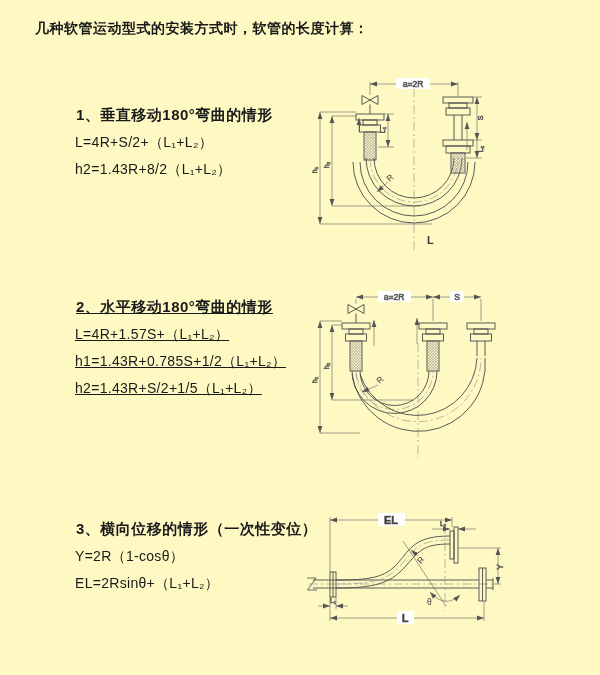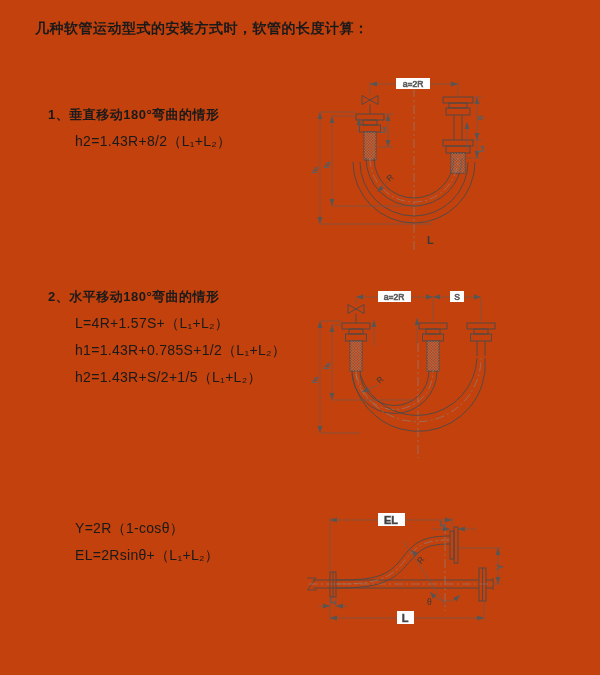--- a/index.html
+++ b/index.html
@@ -1,52 +1,54 @@
 <!DOCTYPE html>
 <html><head>
 <meta charset="utf-8">
 <style>
   html,body{margin:0;padding:0;}
   body{font-family:"Liberation Sans","DejaVu Sans",sans-serif;background:#ffffff;}
-  .page{position:relative;width:600px;height:675px;background:#c2410c;overflow:hidden;color:#1a1a1a;}
+  .page{position:relative;width:600px;height:675px;background:#fef9c3;overflow:hidden;color:#1a1a1a;}
   .title{position:absolute;left:35px;top:20px;font-size:14px;font-weight:bold;letter-spacing:0.5px;}
   .section{position:absolute;left:48px;}
-  .sec1{top:106px;} .sec2{top:288px;} .sec3{top:520px;}
-  .heading{font-size:13px;font-weight:bold;letter-spacing:0.5px;margin-bottom:9px;}
+  .sec1{top:106px;} .sec2{top:298px;text-decoration:underline;} .sec3{top:520px;}
+  .heading{font-size:15px;font-weight:bold;letter-spacing:0.5px;margin-bottom:9px;margin-left:28px;}
   .formula{font-size:14px;line-height:17px;margin-bottom:10px;padding-left:27px;letter-spacing:0.3px;}
   svg{position:absolute;}
   #d1{left:312px;top:70px;} #d2{left:312px;top:288px;} #d3{left:299px;top:505px;}
   svg text{fill:#3a3a3a;font-family:"Liberation Sans","DejaVu Sans",sans-serif;}
   .main{stroke:#4a4a4a;stroke-width:0.9;fill:none;}
   .dim{stroke:#606060;stroke-width:0.6;fill:none;}
   .cl{stroke:#8a8a8a;stroke-width:0.6;fill:none;stroke-dasharray:9 3 2 3;}
   .ah{fill:#555;stroke:none;}
   .lbl{font-size:7px;} .lblm{font-size:8.5px;} .lblL{font-size:11px;font-weight:bold;}
   .wbg{fill:#fefefe;stroke:none;}
 </style>
 </head>
 <body>
 
 <div class="page">
 
   <div class="title">几种软管运动型式的安装方式时，软管的长度计算：</div>
 
   <div class="section sec1">
     <div class="heading">1、垂直移动180°弯曲的情形</div>
+    <div class="formula">L=4R+S/2+（L₁+L₂）</div>
     <div class="formula">h2=1.43R+8/2（L₁+L₂）</div>
   </div>
 
   <div class="section sec2">
     <div class="heading">2、水平移动180°弯曲的情形</div>
     <div class="formula">L=4R+1.57S+（L₁+L₂）</div>
     <div class="formula">h1=1.43R+0.785S+1/2（L₁+L₂）</div>
     <div class="formula">h2=1.43R+S/2+1/5（L₁+L₂）</div>
   </div>
 
   <div class="section sec3">
+    <div class="heading">3、横向位移的情形（一次性变位）</div>
     <div class="formula">Y=2R（1-cosθ）</div>
     <div class="formula">EL=2Rsinθ+（L₁+L₂）</div>
   </div>
 
   <svg id="d1" width="276" height="190" viewBox="0 0 276 190">
     <defs>
         <path id="a1" d="M0 0 L-7 2.4 L-7 -2.4 Z"></path>
       </defs>
     <line class="cl" x1="102" y1="18" x2="102" y2="182"></line>
     <g class="dim">

